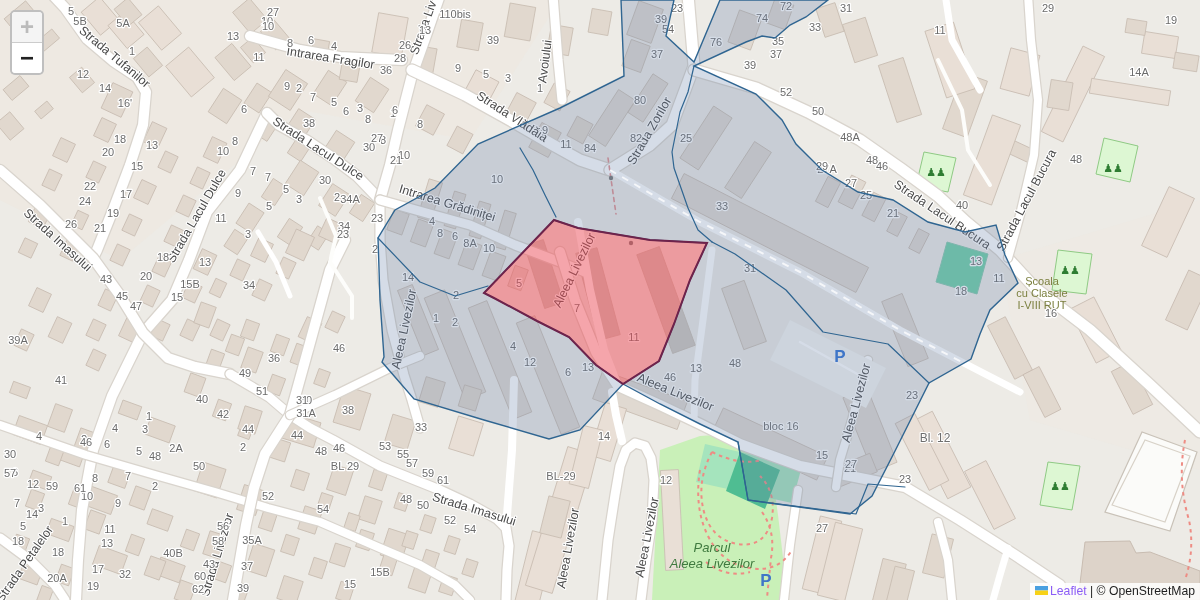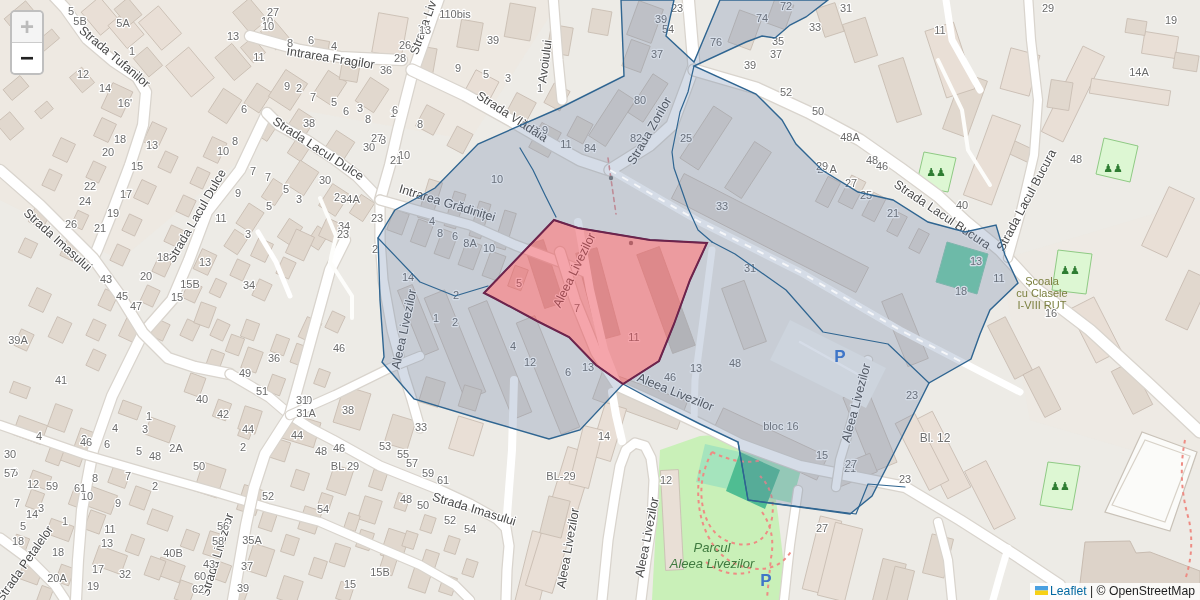--- a/index.html
+++ b/index.html
@@ -6,21 +6,21 @@
 #map{position:relative;width:1200px;height:600px;}
 #zoomctl{position:absolute;top:10px;left:10px;width:30px;background:#fff;
 border:2px solid rgba(0,0,0,0.25);border-radius:5px;z-index:10;}
 #zoomctl .btn{width:30px;height:30px;line-height:30px;text-align:center;
 font-size:24px;font-weight:bold;color:#222;background:#fff;}
 #zoomctl .btn.in{color:#bbb;background:#f4f4f4;border-bottom:1px solid #ccc;
 border-radius:4px 4px 0 0;}
 #zoomctl .btn.out{border-radius:0 0 4px 4px;}
 #attrib{position:absolute;right:0;bottom:0;background:rgba(255,255,255,0.85);
 padding:1px 5px 2px 5px;font-size:12.2px;color:#1f1f1f;z-index:10;}
-#attrib a{color:#0369a1;text-decoration:none;}
+#attrib a{color:#8b5cf6;text-decoration:none;}
 .flag{display:inline-block;width:13px;height:9px;position:relative;top:0px;margin-right:2px;}
 </style></head><body>
 <div id="map">
 <svg width="1200" height="600" viewBox="0 0 1200 600" text-rendering="optimizeLegibility">
 
 <rect x="0" y="0" width="1200" height="600" fill="#edebe6"></rect>
 
 <polygon points="0,0 560,0 470,140 300,110 120,260 0,200" fill="#efe7df" opacity="0.55"></polygon>
 
 <polygon points="1000,260 1200,200 1200,470 1030,420" fill="#efe9e2" opacity="0.5"></polygon>

